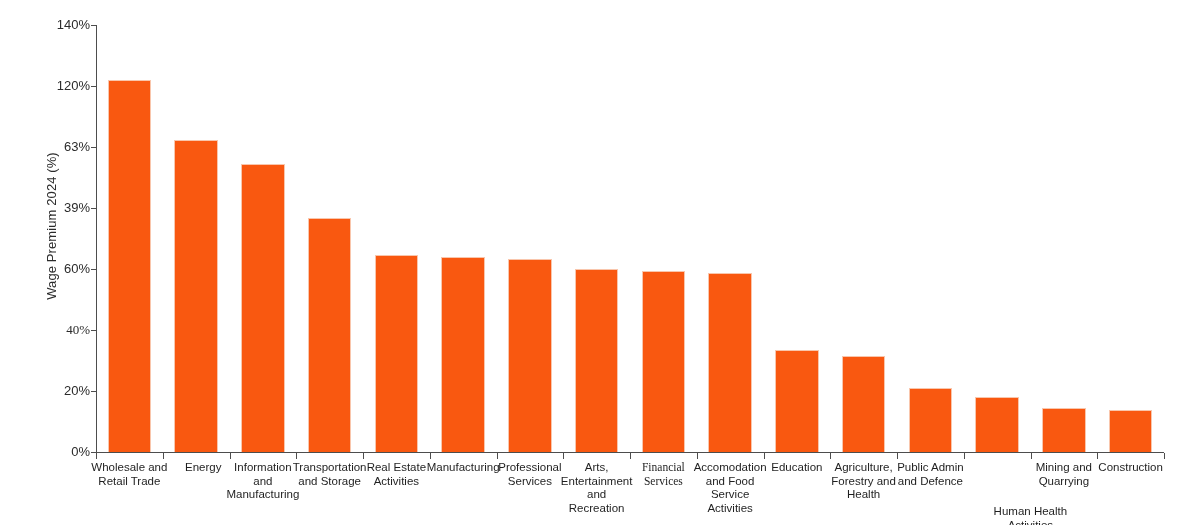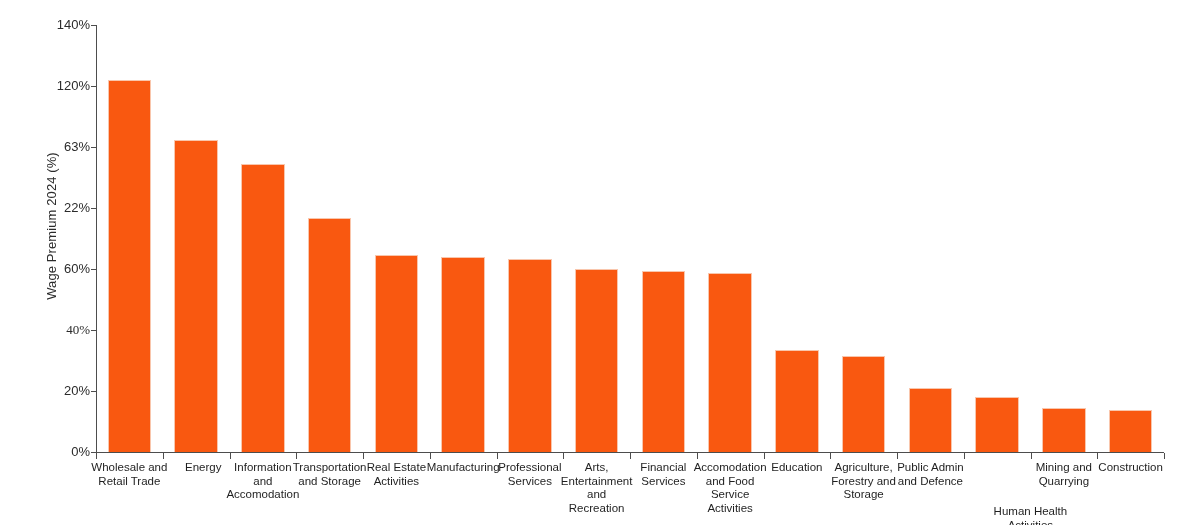--- a/index.html
+++ b/index.html
@@ -126,21 +126,21 @@
   <div id="y-ticks">
       <div class="y-tick" style="top: 452px; left: 91px;"></div>
       <div class="y-tick-label" style="top: 445px;">0%</div>
       <div class="y-tick" style="top: 391px; left: 91px;"></div>
       <div class="y-tick-label" style="top: 384px;">20%</div>
       <div class="y-tick" style="top: 330px; left: 91px;"></div>
       <div class="y-tick-label" style="top: 323px; font-family: Liberation Serif, serif;">40%</div>
       <div class="y-tick" style="top: 269px; left: 91px;"></div>
       <div class="y-tick-label" style="top: 262px; text-align: right;">60%</div>
       <div class="y-tick" style="top: 208px; left: 91px;"></div>
-      <div class="y-tick-label" style="top: 201px;">22%</div>
+      <div class="y-tick-label" style="top: 201px;">39%</div>
       <div class="y-tick" style="top: 147px; left: 91px;"></div>
       <div class="y-tick-label" style="top: 140px;">63%</div>
       <div class="y-tick" style="top: 86px; left: 91px;"></div>
       <div class="y-tick-label" style="top: 79px;">120%</div>
       <div class="y-tick" style="top: 25px; left: 91px;"></div>
       <div class="y-tick-label" style="top: 18px;">140%</div>
     </div>
   <div id="x-ticks">
       <div class="x-tick" style="left: 96px;"></div>
       <div class="x-tick" style="left: 162.75px;"></div>
@@ -178,41 +178,41 @@
       <div class="bar" title="Human Health Activities: 18.1%" style="left: 878.264px; width: 43.7212px; height: 55.205px; background: rgb(249, 88, 16);"></div>
       <div class="bar" title="Mining and Quarrying: 14.4%" style="left: 945.014px; width: 43.7212px; height: 43.92px; background: rgb(249, 88, 16);"></div>
       <div class="bar" title="Construction: 13.8%" style="left: 1011.76px; width: 43.7212px; height: 42.09px; background: rgb(249, 88, 16);"></div>
     </div>
 
   <div id="cat-labels">
       <div class="cat-label" style="left: 91px; width: 76.75px;">Wholesale and
 Retail Trade</div>
       <div class="cat-label" style="left: 157.75px; width: 91px;">Energy</div>
       <div class="cat-label" style="left: 224.5px; width: 76.75px;">Information and
-Accomodation</div>
+Manufacturing</div>
       <div class="cat-label" style="left: 291.25px; width: 76.75px;">Transportation
 and Storage</div>
       <div class="cat-label" style="left: 358px; width: 76.75px;">Real Estate
 Activities</div>
       <div class="cat-label" style="left: 424.75px; width: 76.75px;">Manufacturing</div>
       <div class="cat-label" style="left: 491.5px; width: 76.75px;">Professional
 Services</div>
       <div class="cat-label" style="left: 558.25px; width: 76.75px;">Arts,
 Entertainment
 and Recreation</div>
-      <div class="cat-label" style="left: 625px; width: 76.75px;">Financial
+      <div class="cat-label" style="left: 625px; width: 76.75px; font-family: Liberation Serif, serif;">Financial
 Services</div>
       <div class="cat-label" style="left: 691.75px; width: 76.75px; text-align: center;">Accomodation
 and Food
 Service
 Activities</div>
       <div class="cat-label" style="left: 758.5px; width: 76.75px;">Education</div>
       <div class="cat-label" style="left: 825.25px; width: 76.75px;">Agriculture,
 Forestry and
-Storage</div>
+Health</div>
       <div class="cat-label" style="left: 892px; width: 76.75px;">Public Admin
 and Defence</div>
       <div class="cat-label" style="left: 992px; width: 76.75px; margin-top: 44px;">Human Health
 Activities</div>
       <div class="cat-label" style="left: 1025.5px; width: 76.75px;">Mining and
 Quarrying</div>
       <div class="cat-label" style="left: 1092.25px; width: 76.75px;">Construction</div>
     </div>
 
 </div>

